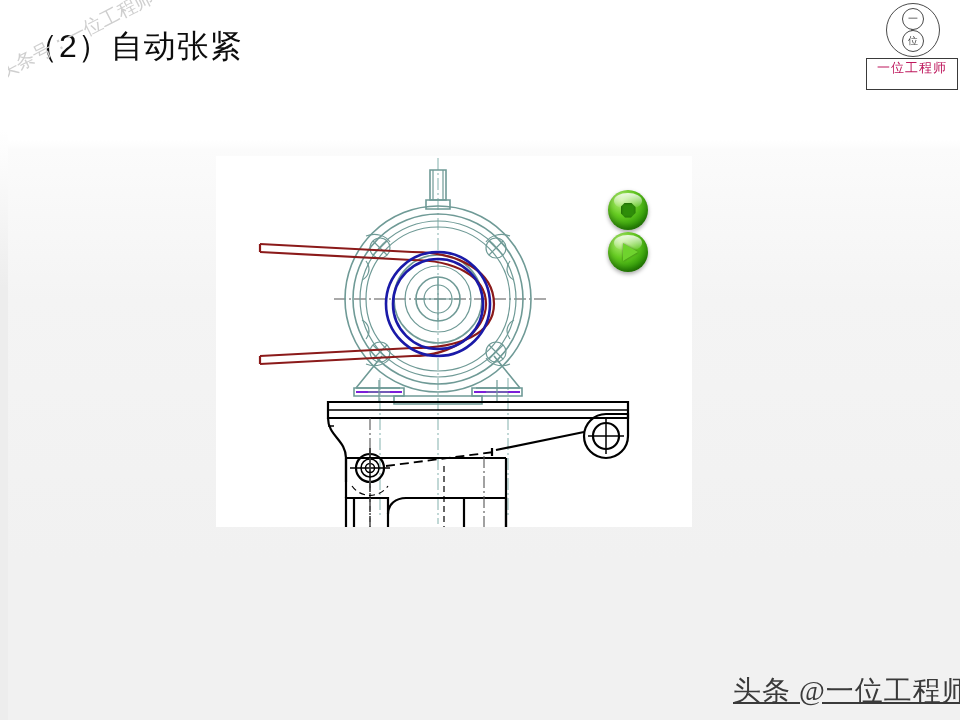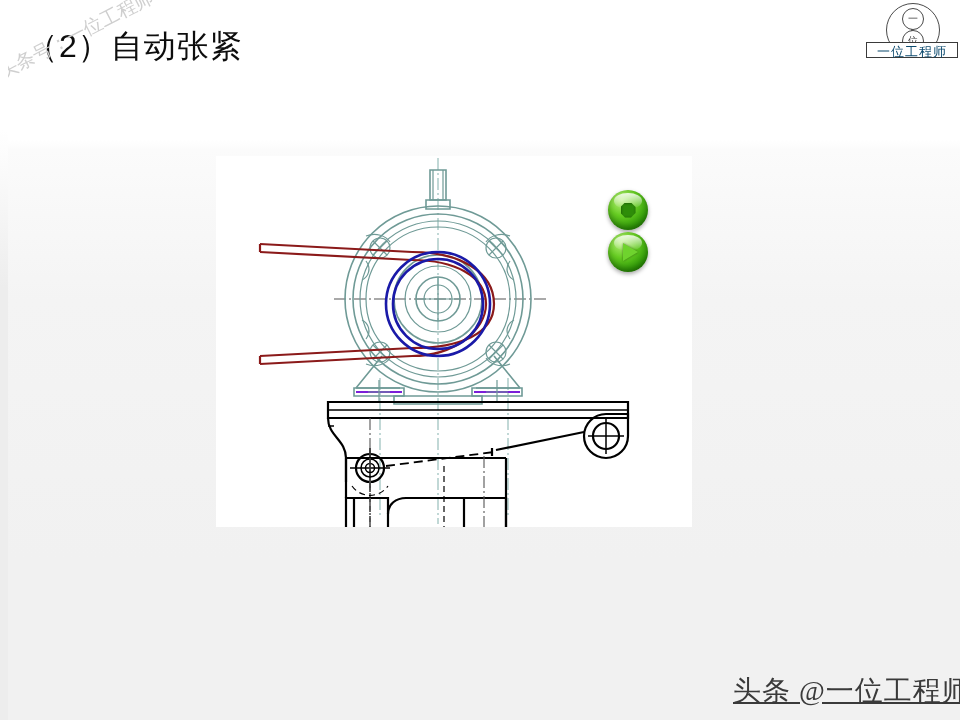--- a/index.html
+++ b/index.html
@@ -47,23 +47,23 @@
     position:absolute;width:20px;height:20px;border:1.4px solid #4a4a4a;
     border-radius:50%;background:#fff;left:36px;
     font-size:10px;line-height:19px;text-align:center;color:#3a3a3a;
   }
   .logo .sub.top{top:6px;}
   .logo .sub.bot{top:28px;}
   .logo .vbar{
     position:absolute;left:45.4px;top:16px;width:1.4px;height:22px;background:#4a4a4a;
   }
   .logo .name{
-    position:absolute;left:0px;top:40px;width:92px;height:16px;
+    position:absolute;left:0px;top:56px;width:92px;height:32px;
     border:1.5px solid #3a3a3a;box-sizing:border-box;background:#fff;
-    font-size:13px;line-height:17px;text-align:center;color:#0c4a6e;
+    font-size:13px;line-height:17px;text-align:center;color:#be185d;
     letter-spacing:1px;
   }
 
   
   .footer{
     position:absolute;left:733px;top:672px;
     font-size:28px;color:#3a3a3a;white-space:nowrap;letter-spacing:1px;
     font-family:"Liberation Serif","DejaVu Serif",serif;
     text-decoration:underline;
   }

